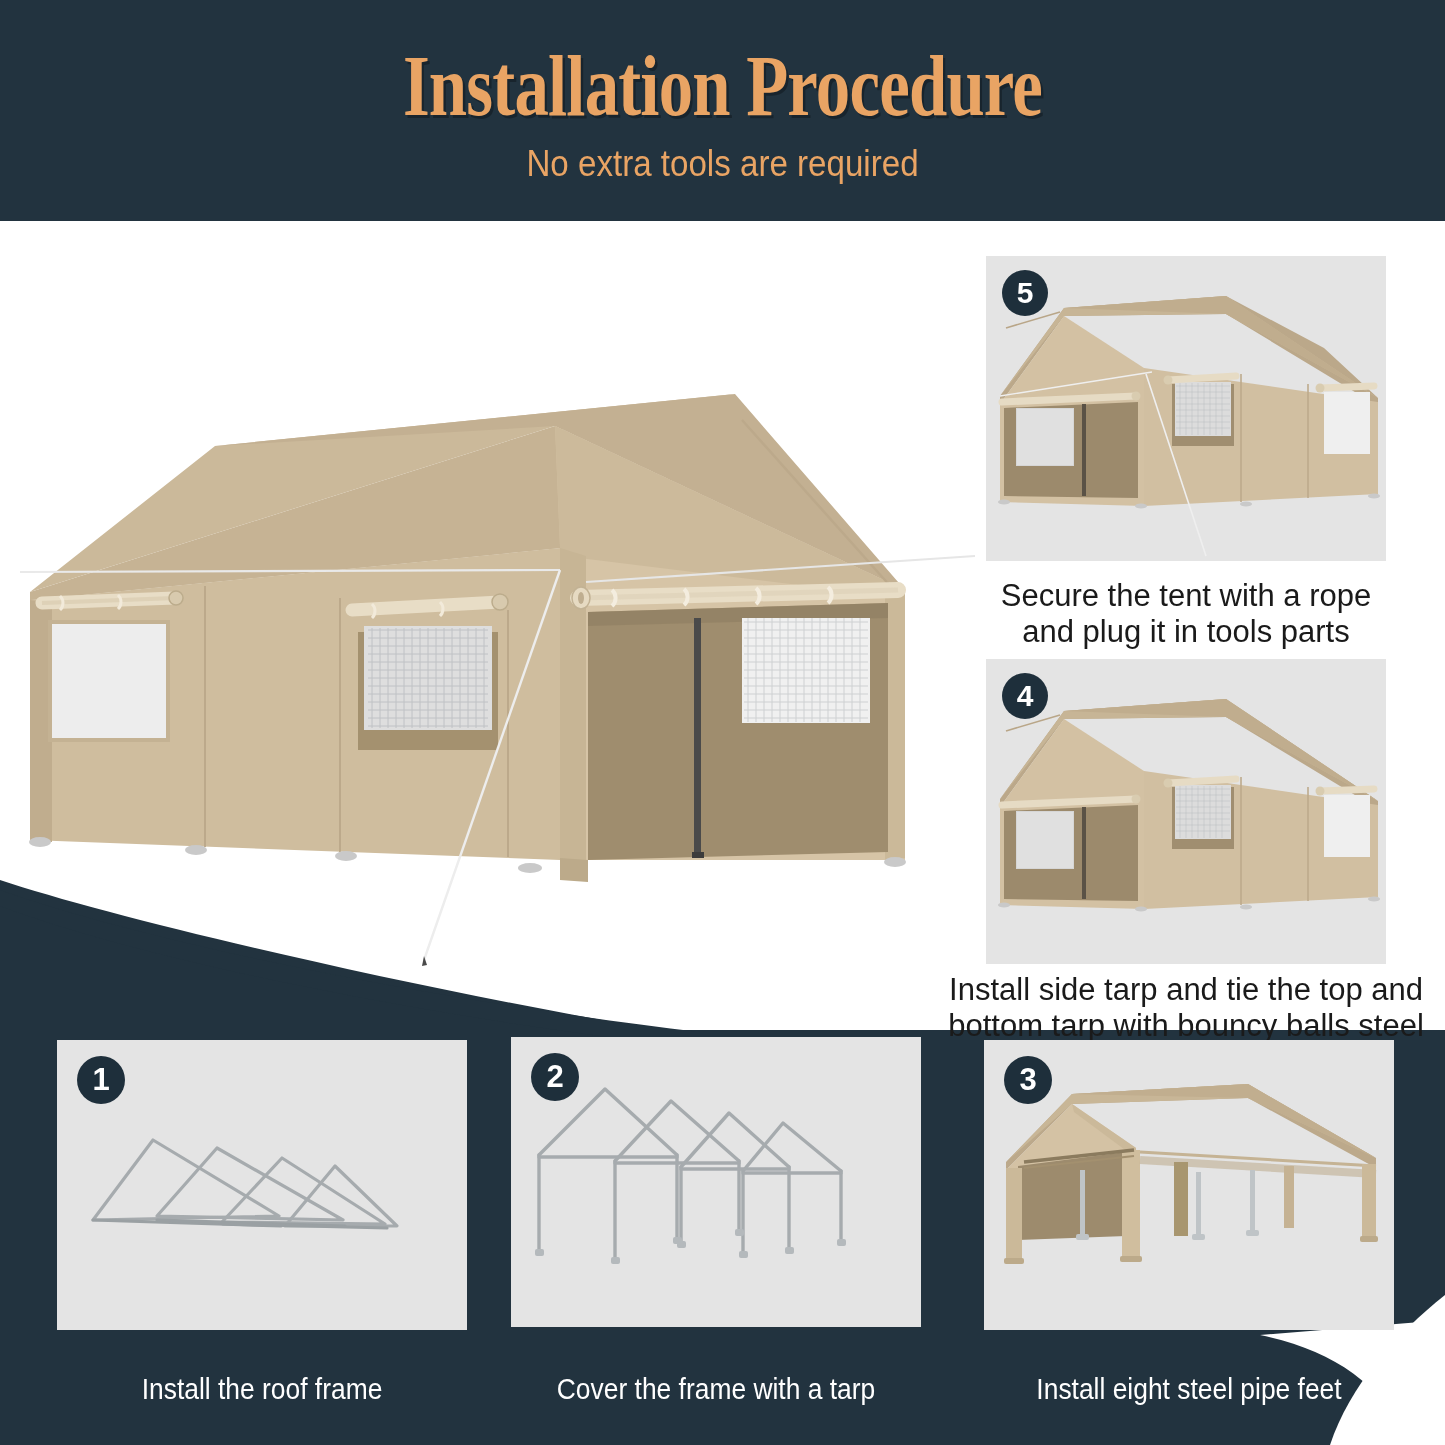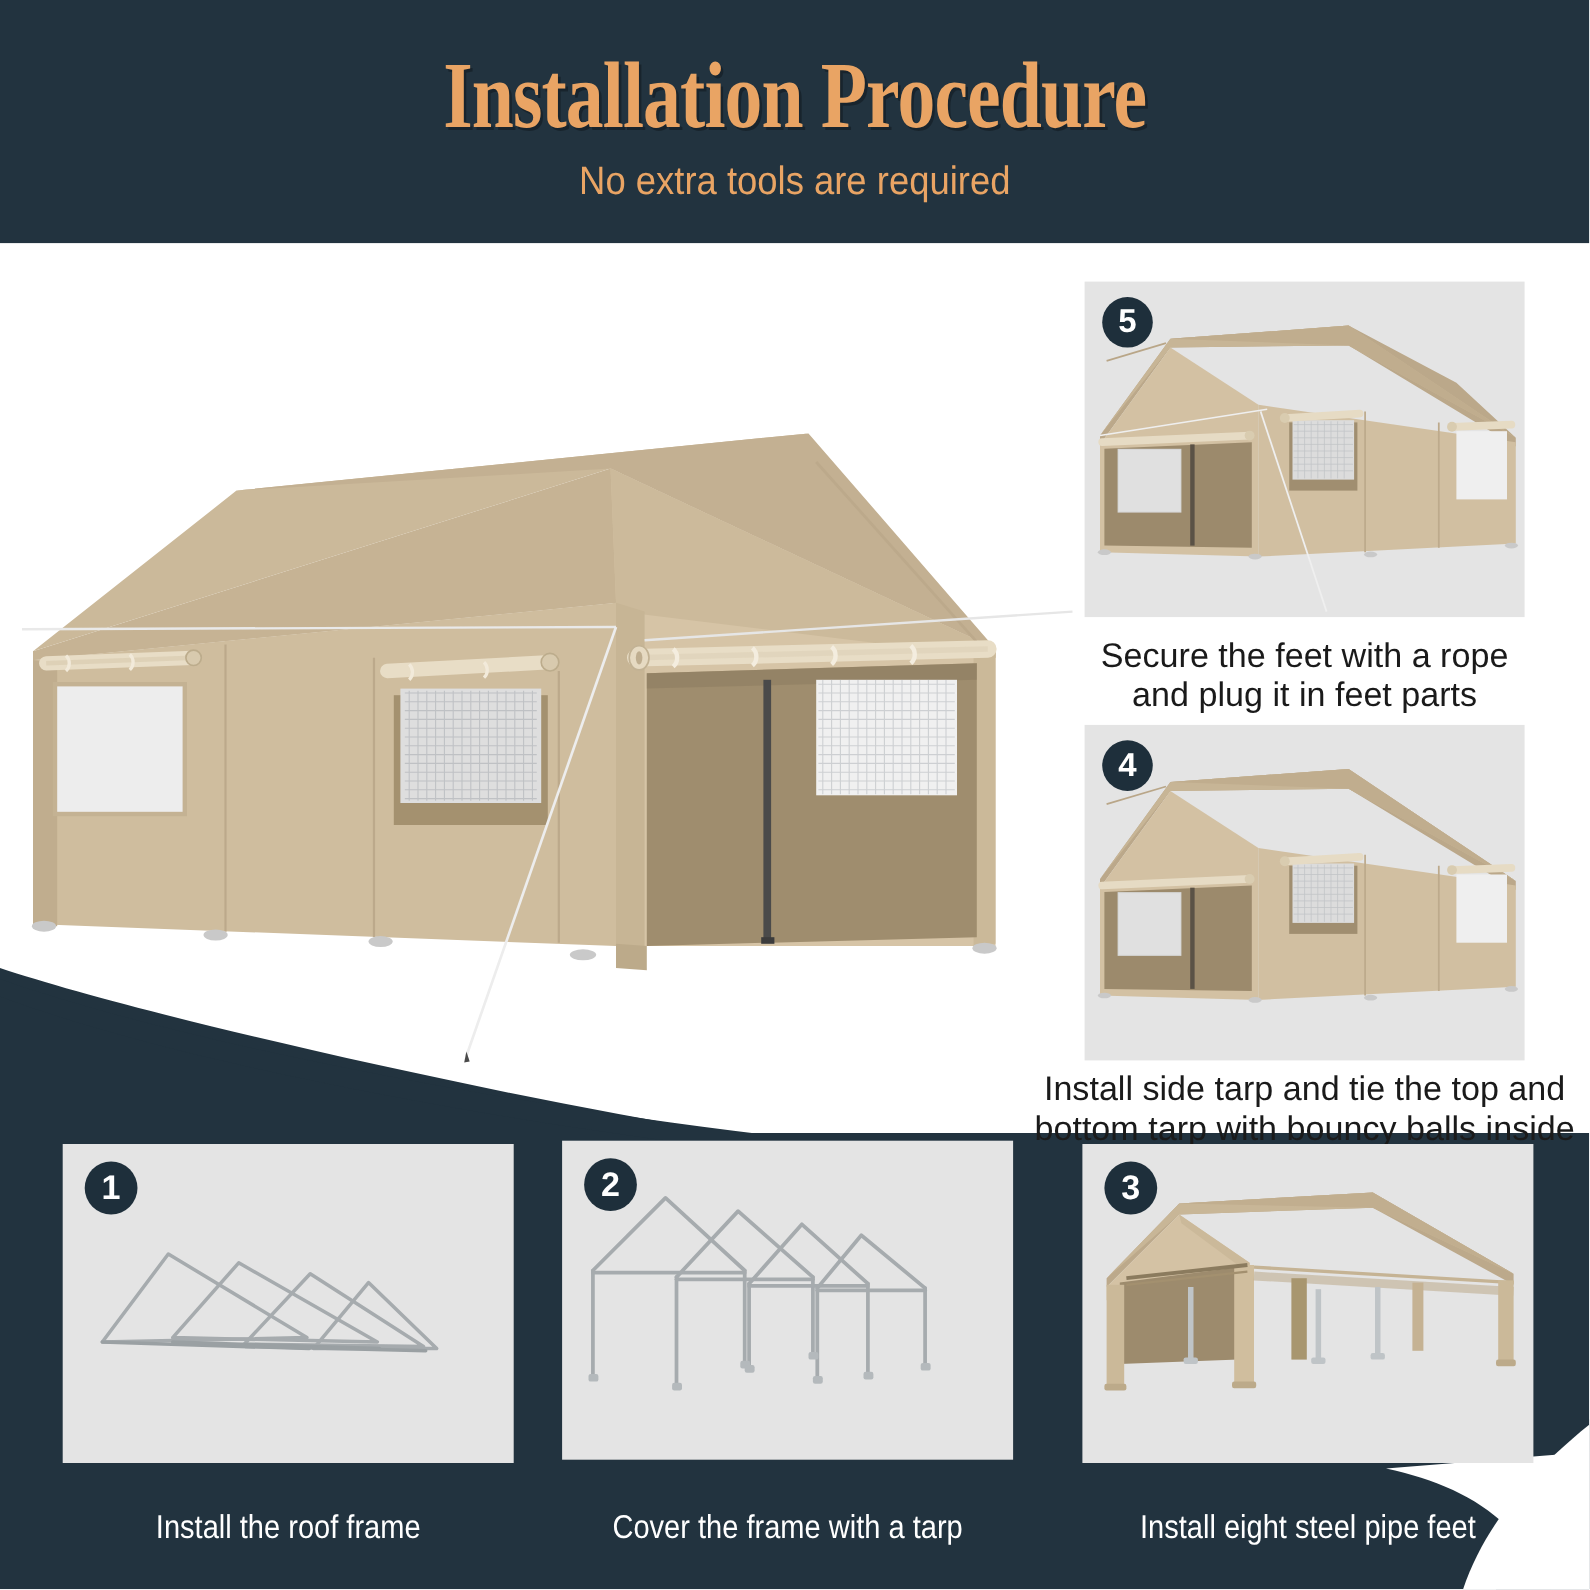--- a/index.html
+++ b/index.html
@@ -206,22 +206,22 @@
       <ellipse cx="18" cy="246" rx="6" ry="2.6" fill="#C9C9C9"></ellipse>
       <ellipse cx="155" cy="250" rx="6" ry="2.6" fill="#C9C9C9"></ellipse>
       <ellipse cx="260" cy="248" rx="6" ry="2.6" fill="#C9C9C9"></ellipse>
       <ellipse cx="388" cy="240" rx="6" ry="2.6" fill="#C9C9C9"></ellipse>
 
       <path d="M160,118 L220,300" stroke="#EFEFEF" stroke-width="1.6" fill="none"></path>
       <path d="M166,116 L14,140" stroke="#EFEFEF" stroke-width="1.4" fill="none"></path>
     </svg>
   </div>
   <div class="cap-dark" id="cap5">
-    <div>Secure the feet with a rope</div>
-    <div>and plug it in feet parts</div>
+    <div>Secure the tent with a rope</div>
+    <div>and plug it in tools parts</div>
   </div>
 
   <div class="panel" id="panel4">
     <div class="badge">4</div>
     <svg viewBox="0 0 400 305" width="400" height="305">
       <path d="M14,140 L78,52 L240,40 L392,142 L392,150 L240,58 L78,60 L14,148 Z" fill="#BBA88A"></path>
       <path d="M14,140 L78,52 L240,40 L392,142 L240,58 L78,60 Z" fill="#C7B596"></path>
       <path d="M78,52 L240,40 L392,142 L240,58 Z" fill="#C0AD8E"></path>
       <path d="M14,148 L78,60 L158,112 L158,250 L14,246 Z" fill="#D3C1A3"></path>
       <path d="M20,72 L74,56" stroke="#B9A688" stroke-width="1.6" fill="none"></path>
@@ -246,21 +246,21 @@
       <path d="M334,132 L388,130" stroke="#E6DBC4" stroke-width="7" stroke-linecap="round" fill="none"></path>
       <circle cx="334" cy="132" r="4.5" fill="#D9CCB0"></circle>
       <ellipse cx="18" cy="246" rx="6" ry="2.6" fill="#C9C9C9"></ellipse>
       <ellipse cx="155" cy="250" rx="6" ry="2.6" fill="#C9C9C9"></ellipse>
       <ellipse cx="260" cy="248" rx="6" ry="2.6" fill="#C9C9C9"></ellipse>
       <ellipse cx="388" cy="240" rx="6" ry="2.6" fill="#C9C9C9"></ellipse>
     </svg>
   </div>
   <div class="cap-dark" id="cap4">
     <div>Install side tarp and tie the top and</div>
-    <div>bottom tarp with bouncy balls inside</div>
+    <div>bottom tarp with bouncy balls steel</div>
   </div>
 
   <div class="panel" id="panel1">
     <div class="badge">1</div>
     <svg viewBox="0 0 410 290" width="410" height="290">
       <g fill="none" stroke="#A6ABAE" stroke-width="3.2" stroke-linejoin="round" stroke-linecap="round">
         <path d="M36,180 L96,100 L222,176 L36,180 Z"></path>
         <path d="M100,176 L160,108 L286,180 L100,176 Z"></path>
         <path d="M165,182 L225,118 L328,184 L165,182 Z"></path>
         <path d="M228,186 L278,126 L340,186 L228,186 Z"></path>

